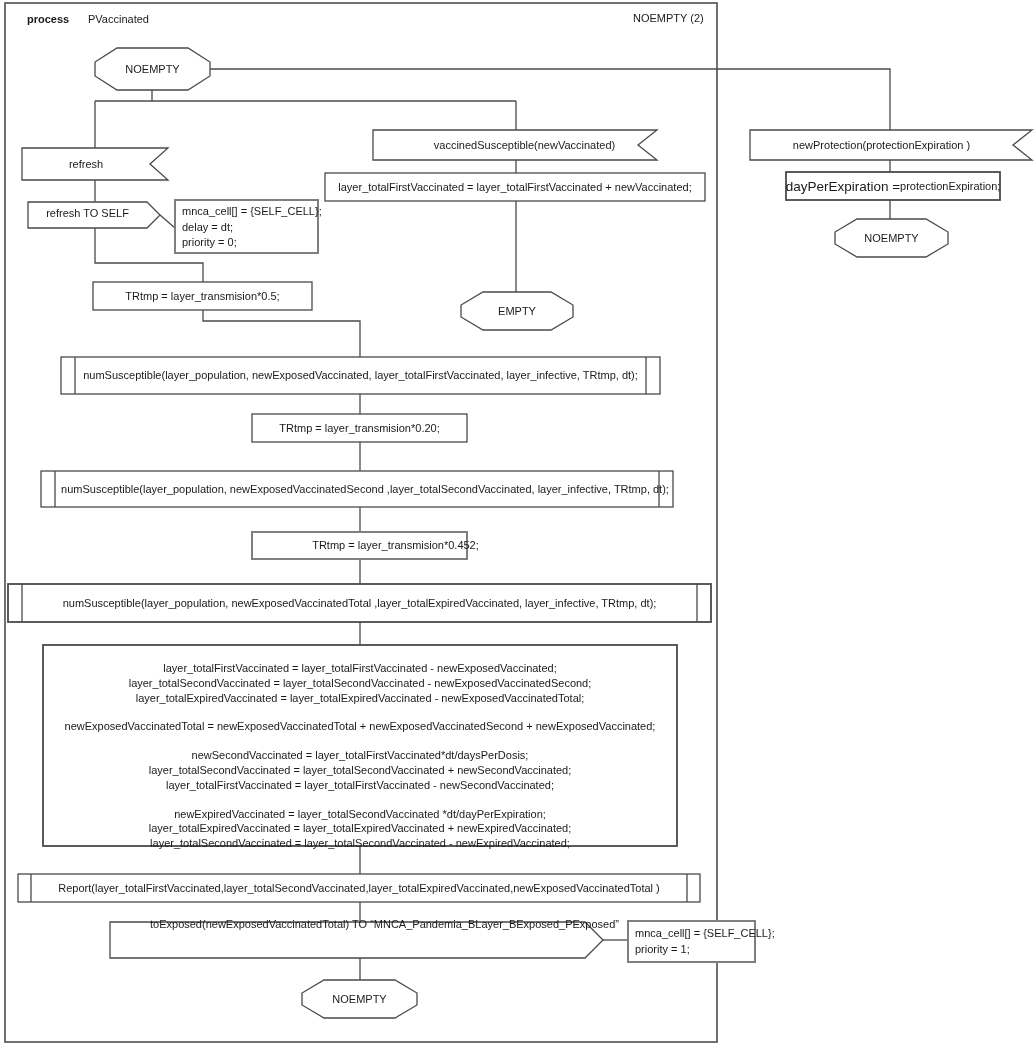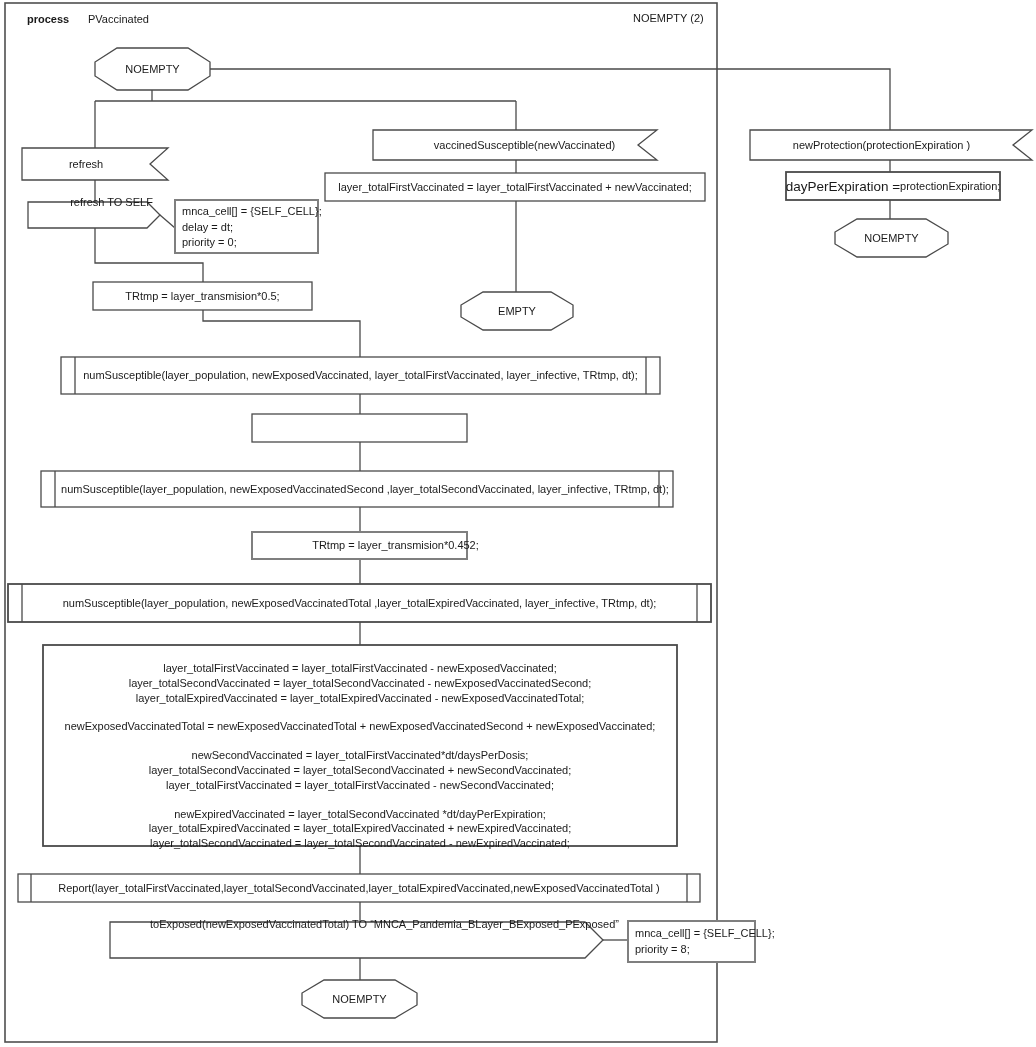--- a/index.html
+++ b/index.html
@@ -103,32 +103,33 @@
 </svg>
 
 <div class="hdr bold" style="left:27px;top:13px;">process</div>
 <div class="hdr" style="left:88px;top:13px;">PVaccinated</div>
 <div class="hdr" style="left:633px;top:12px;">NOEMPTY (2)</div>
 
 <div class="txt" style="left:95px;top:48px;width:115px;height:42px;">NOEMPTY</div>
 
 <div class="txt" style="left:22px;top:148px;width:128px;height:32px;">refresh</div>
 
-<div class="txt" style="left:28px;top:189px;width:119px;height:26px;padding-left:24px;">refresh TO SELF</div>
+<div class="txt" style="left:28px;top:200px;width:119px;height:26px;">refresh TO SELF</div>
 
 <div class="props" style="left:175px;top:200px;width:136px;height:49px;">
   <div>mnca_cell[] = {SELF_CELL};</div>
   <div>delay = dt;</div>
   <div>priority = 0;</div>
 </div>
 
 <div class="txt" style="left:93px;top:282px;width:219px;height:28px;">TRtmp = layer_transmision*0.5;</div>
 
 <div class="txt" style="left:61px;top:357px;width:599px;height:37px;">numSusceptible(layer_population, newExposedVaccinated, layer_totalFirstVaccinated, layer_infective, TRtmp, dt);</div>
 
+<div class="txt" style="left:252px;top:414px;width:215px;height:28px;">TRtmp = layer_transmision*0.20;</div>
 
 <div class="txt" style="left:41px;top:471px;width:632px;height:36px;margin-left:8px;">numSusceptible(layer_population, newExposedVaccinatedSecond ,layer_totalSecondVaccinated, layer_infective, TRtmp, dt);</div>
 
 <div class="txt" style="left:252px;top:532px;width:215px;height:27px;margin-left:36px;">TRtmp = layer_transmision*0.452;</div>
 
 <div class="txt" style="left:8px;top:584px;width:703px;height:38px;">numSusceptible(layer_population, newExposedVaccinatedTotal ,layer_totalExpiredVaccinated, layer_infective, TRtmp, dt);</div>
 
 <div class="calcbox" style="left:43px;top:645px;width:634px;height:201px;">
   <div>layer_totalFirstVaccinated = layer_totalFirstVaccinated - newExposedVaccinated;</div>
   <div>layer_totalSecondVaccinated = layer_totalSecondVaccinated - newExposedVaccinatedSecond;</div>
@@ -141,21 +142,21 @@
   <div>layer_totalExpiredVaccinated = layer_totalExpiredVaccinated + newExpiredVaccinated;</div>
   <div>layer_totalSecondVaccinated = layer_totalSecondVaccinated - newExpiredVaccinated;</div>
 </div>
 
 <div class="txt" style="left:18px;top:874px;width:682px;height:28px;">Report(layer_totalFirstVaccinated,layer_totalSecondVaccinated,layer_totalExpiredVaccinated,newExposedVaccinatedTotal )</div>
 
 <div class="txt" style="left:110px;top:906px;width:475px;height:36px;margin-left:37px;">toExposed(newExposedVaccinatedTotal) TO “MNCA_Pandemia_BLayer_BExposed_PExposed”</div>
 
 <div class="props" style="left:628px;top:922px;width:120px;height:36px;">
   <div>mnca_cell[] = {SELF_CELL};</div>
-  <div>priority = 8;</div>
+  <div>priority = 1;</div>
 </div>
 
 <div class="txt" style="left:302px;top:980px;width:115px;height:38px;">NOEMPTY</div>
 
 <div class="txt" style="left:373px;top:130px;width:265px;height:30px;padding-left:19px;">vaccinedSusceptible(newVaccinated)</div>
 <div class="txt" style="left:325px;top:173px;width:380px;height:28px;">layer_totalFirstVaccinated = layer_totalFirstVaccinated + newVaccinated;</div>
 <div class="txt" style="left:461px;top:292px;width:112px;height:38px;">EMPTY</div>
 
 <div class="txt" style="left:750px;top:130px;width:263px;height:30px;">newProtection(protectionExpiration )</div>
 <div class="txt" style="left:786px;top:172px;width:214px;height:28px;">

